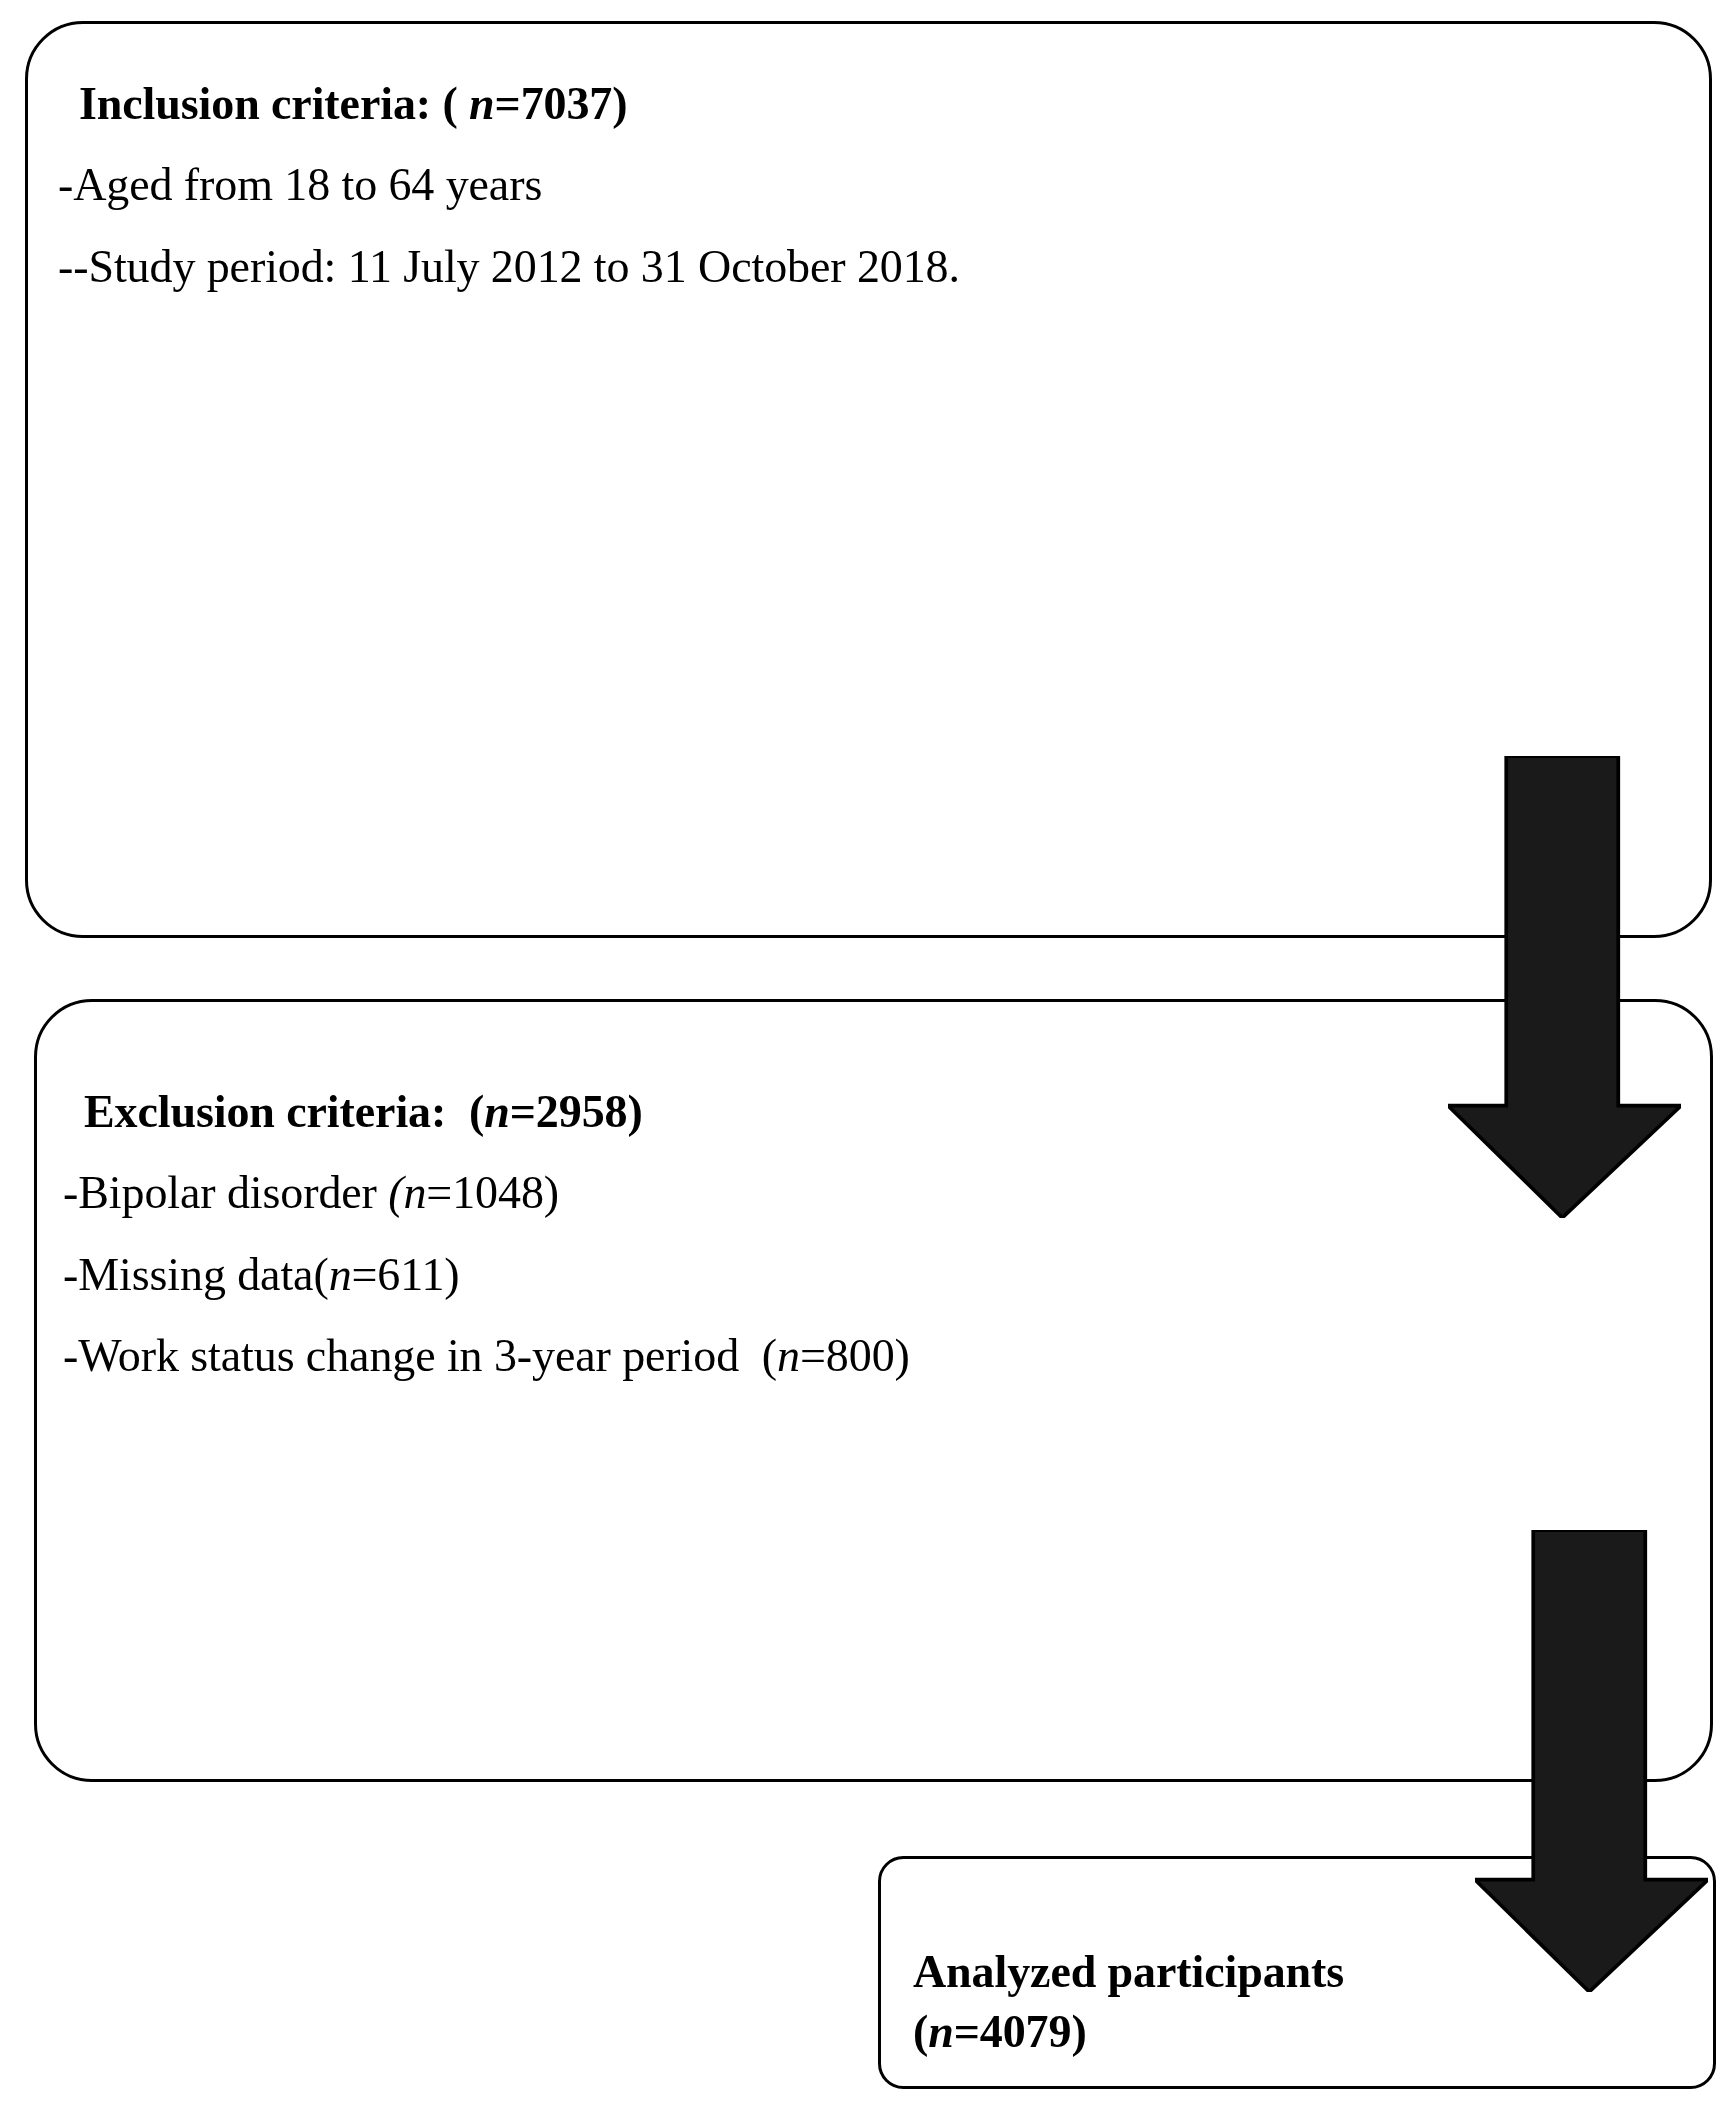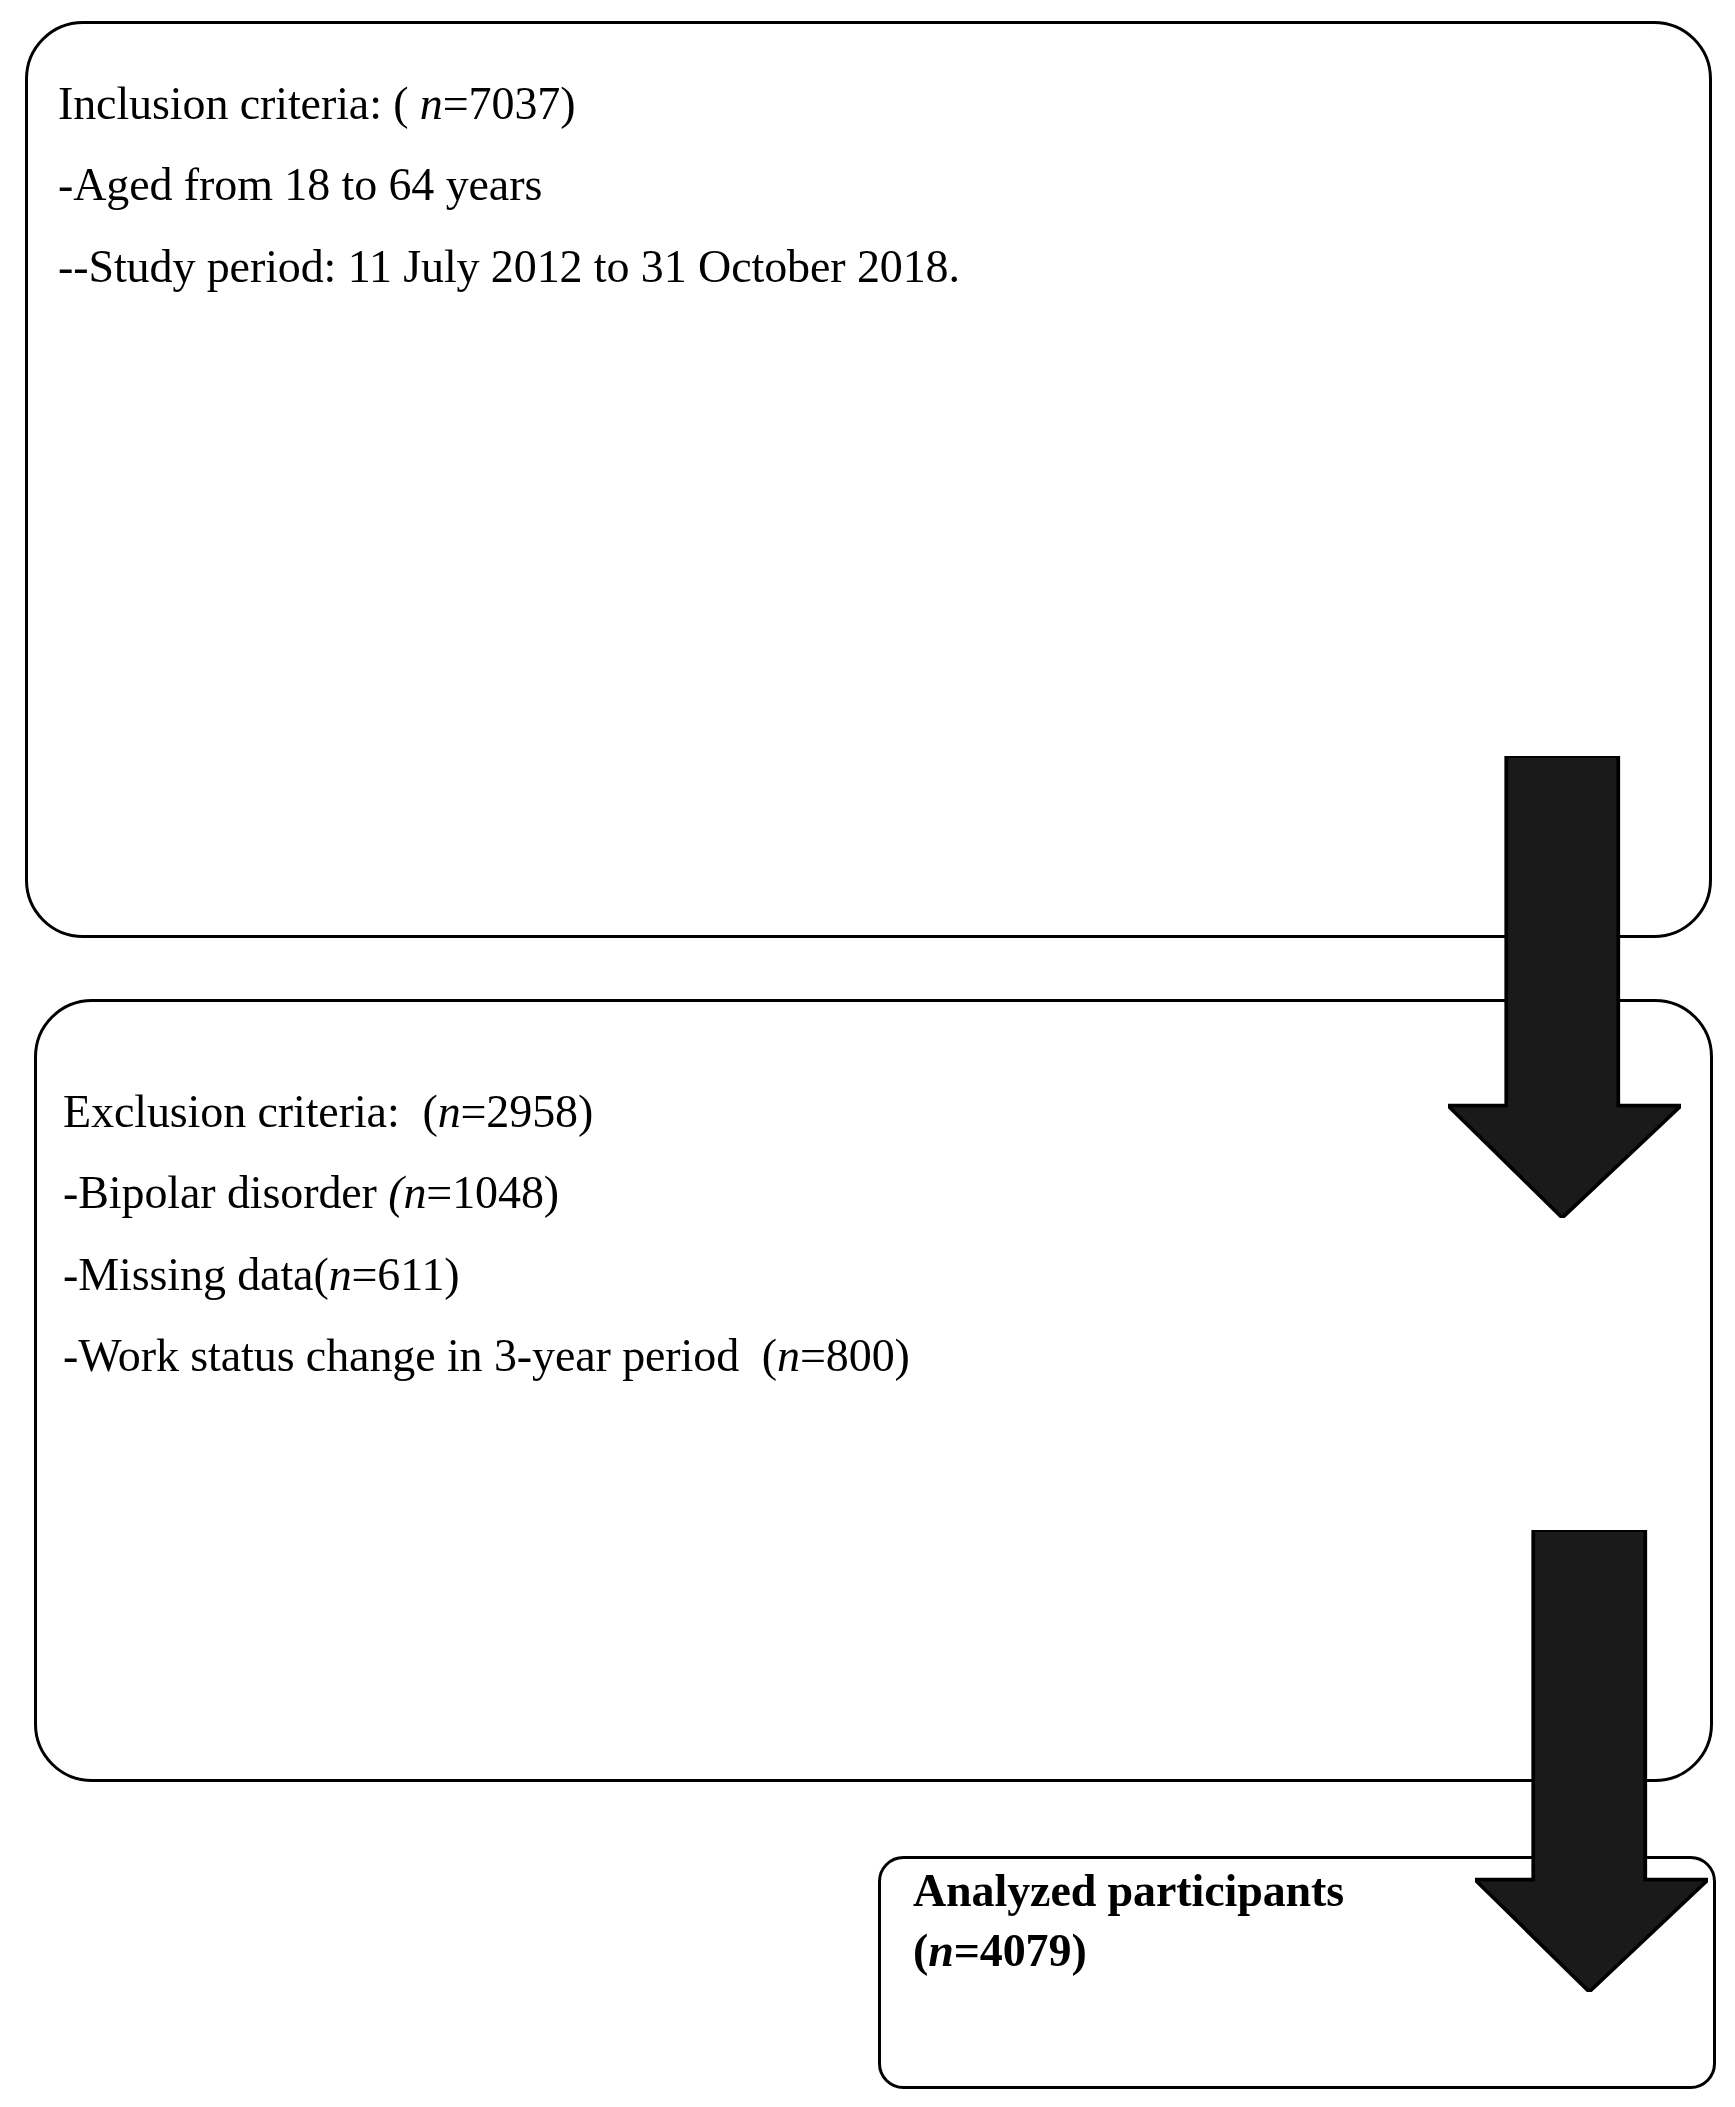--- a/index.html
+++ b/index.html
@@ -59,34 +59,35 @@
     top: 75px;
     width: 1270px;
   }
   #exclusion-text {
     left: 63px;
     top: 1083px;
     width: 1360px;
   }
   #analyzed-text {
     left: 913px;
-    top: 1861px;
+    top: 1942px;
     width: 747px;
   }
 
   .para {
     font-size: 46px;
     line-height: 1.28;
     margin: 0 0 21.7px 0;
     letter-spacing: -0.1px;
     white-space: pre-wrap;
   }
   .para.heading {
-    font-weight: normal;
+    font-weight: bold;
     margin-bottom: 28px;
+    margin-left: 21px;
   }
   .para.last {
     margin-bottom: 0;
   }
   #inclusion-text .para { margin-bottom: 22.4px; }
   #exclusion-text .para { margin-bottom: 22.4px; }
   #analyzed-text .para {
     font-weight: bold;
     font-size: 46px;
     line-height: 1.3;

